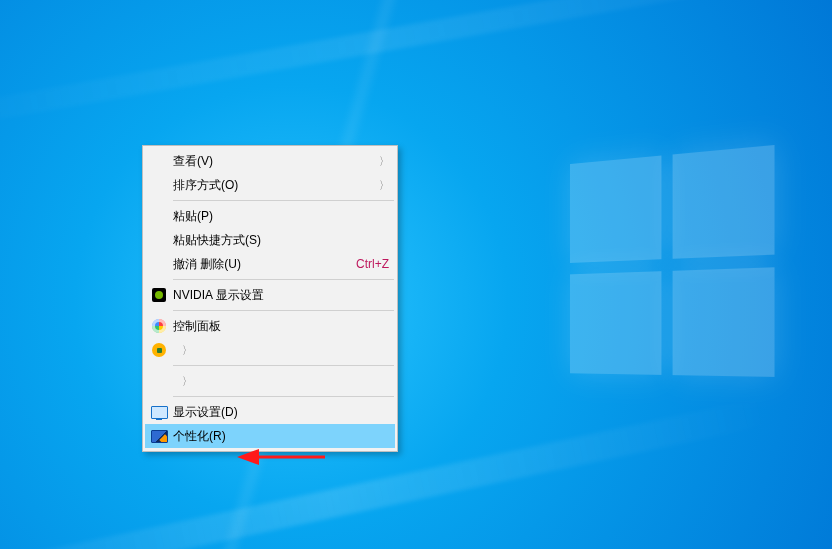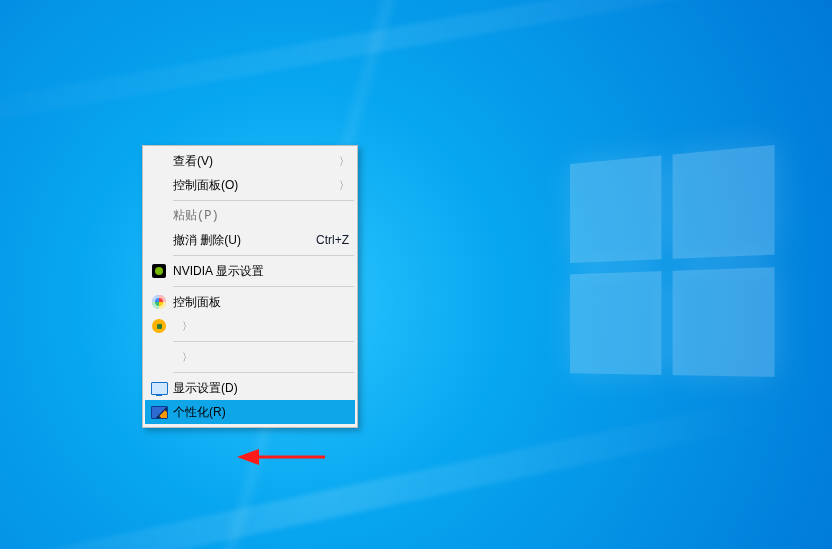--- a/index.html
+++ b/index.html
@@ -46,59 +46,59 @@
   }
   .beam.b1 { left:-120px; top:490px; width:900px; height:28px; transform: rotate(-12deg); opacity:.55; }
   .beam.b2 { left:-120px; top:30px;  width:1000px; height:22px; transform: rotate(-10deg); opacity:.35; }
   .beam.b3 { left:300px;  top:-80px; width:22px; height:700px; transform: rotate(16deg); opacity:.30; }
 
   
   .context-menu {
     position: absolute;
     left: 142px;
     top: 145px;
-    width: 216px;
+    width: 256px;
     background: #f2f2f2;
     border: 1px solid #bfbfbf;
     box-shadow: 3px 3px 6px rgba(0,0,0,.25);
     padding: 3px 2px;
     box-sizing: border-box;
   }
   .menu-item {
     display: flex;
     align-items: center;
     height: 24px;
     line-height: 24px;
     padding: 0 6px 0 4px;
     box-sizing: border-box;
     position: relative;
   }
   .menu-item:hover:not(.disabled),
   .menu-item.highlight {
-    background: #0ea5e9;
-  }
-  .menu-item.disabled { color: #737373; font-family: Liberation Mono, monospace; }
+    background: #7dd3fc;
+  }
+  .menu-item.disabled { color: #000000; }
   .icon-slot {
     width: 20px;
     height: 16px;
     display: flex;
     align-items: center;
     justify-content: center;
     flex: 0 0 20px;
     margin-right: 4px;
   }
   .label {
     flex: 1 1 auto;
     white-space: nowrap;
     overflow: hidden;
   }
   .shortcut {
     flex: 0 0 auto;
     margin-left: 8px;
-    color: #0f172a;
+    color: #be185d;
   }
   .submenu-arrow {
     flex: 0 0 auto;
     margin-left: 8px;
     font-size: 11px;
     color: #555;
     transform: scaleX(0.75);
   }
   .separator {
     height: 0;
@@ -160,32 +160,36 @@
 <div class="context-menu">
 
   <div class="menu-item">
     <span class="icon-slot"></span>
     <span class="label">查看(V)</span>
     <span class="submenu-arrow">〉</span>
   </div>
 
   <div class="menu-item">
     <span class="icon-slot"></span>
-    <span class="label">控制面板(O)</span>
+    <span class="label">排序方式(O)</span>
     <span class="submenu-arrow">〉</span>
   </div>
 
 
   <div class="separator"></div>
 
   <div class="menu-item disabled">
     <span class="icon-slot"></span>
     <span class="label">粘贴(P)</span>
   </div>
 
+  <div class="menu-item disabled">
+    <span class="icon-slot"></span>
+    <span class="label">粘贴快捷方式(S)</span>
+  </div>
 
   <div class="menu-item">
     <span class="icon-slot"></span>
     <span class="label">撤消 删除(U)</span>
     <span class="shortcut">Ctrl+Z</span>
   </div>
 
   <div class="separator"></div>
 
   <div class="menu-item">

